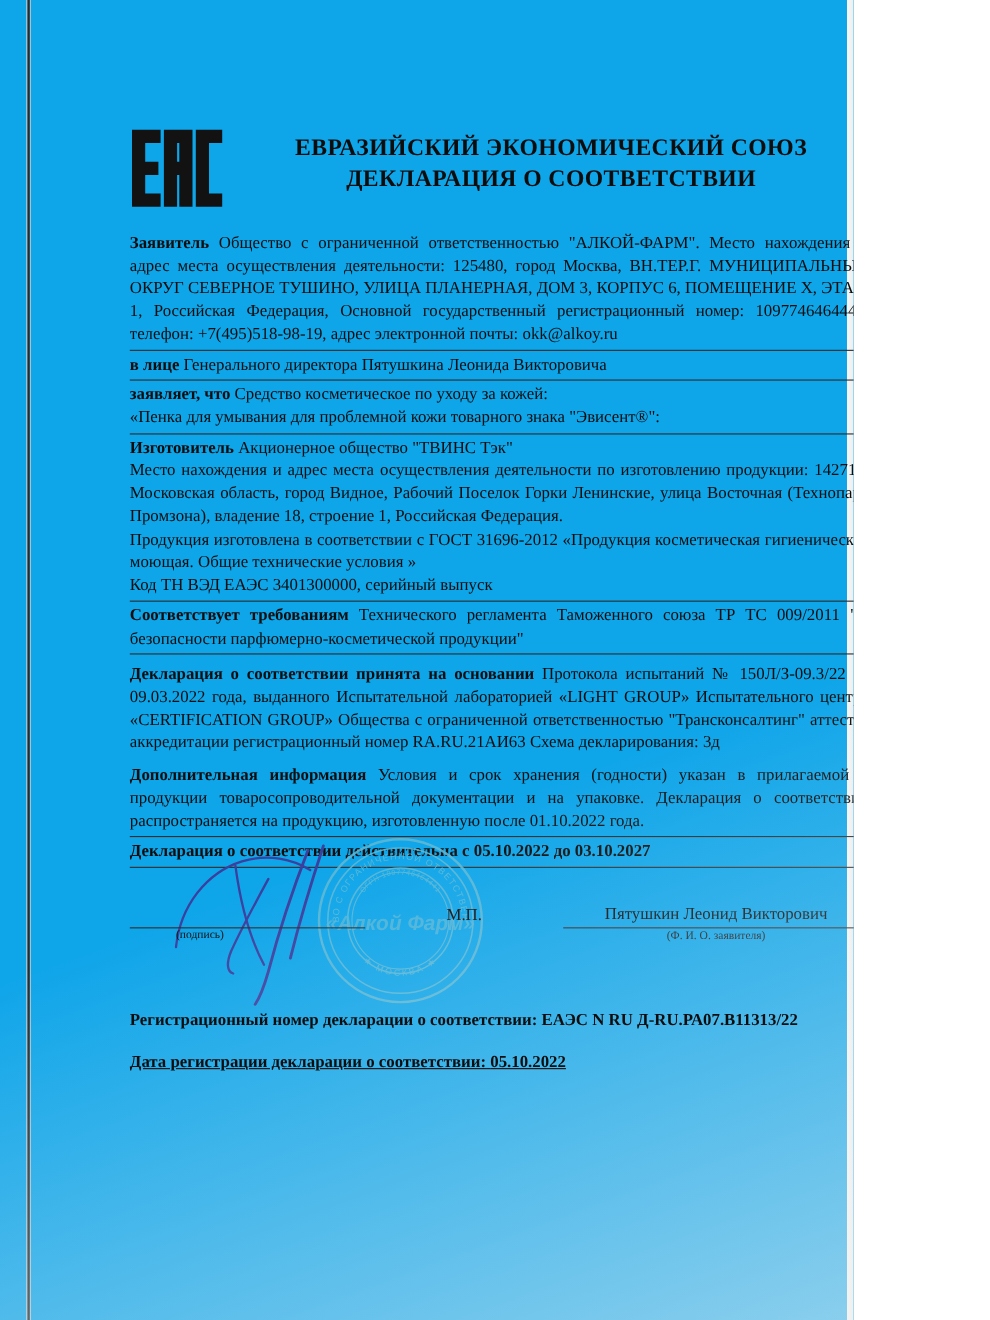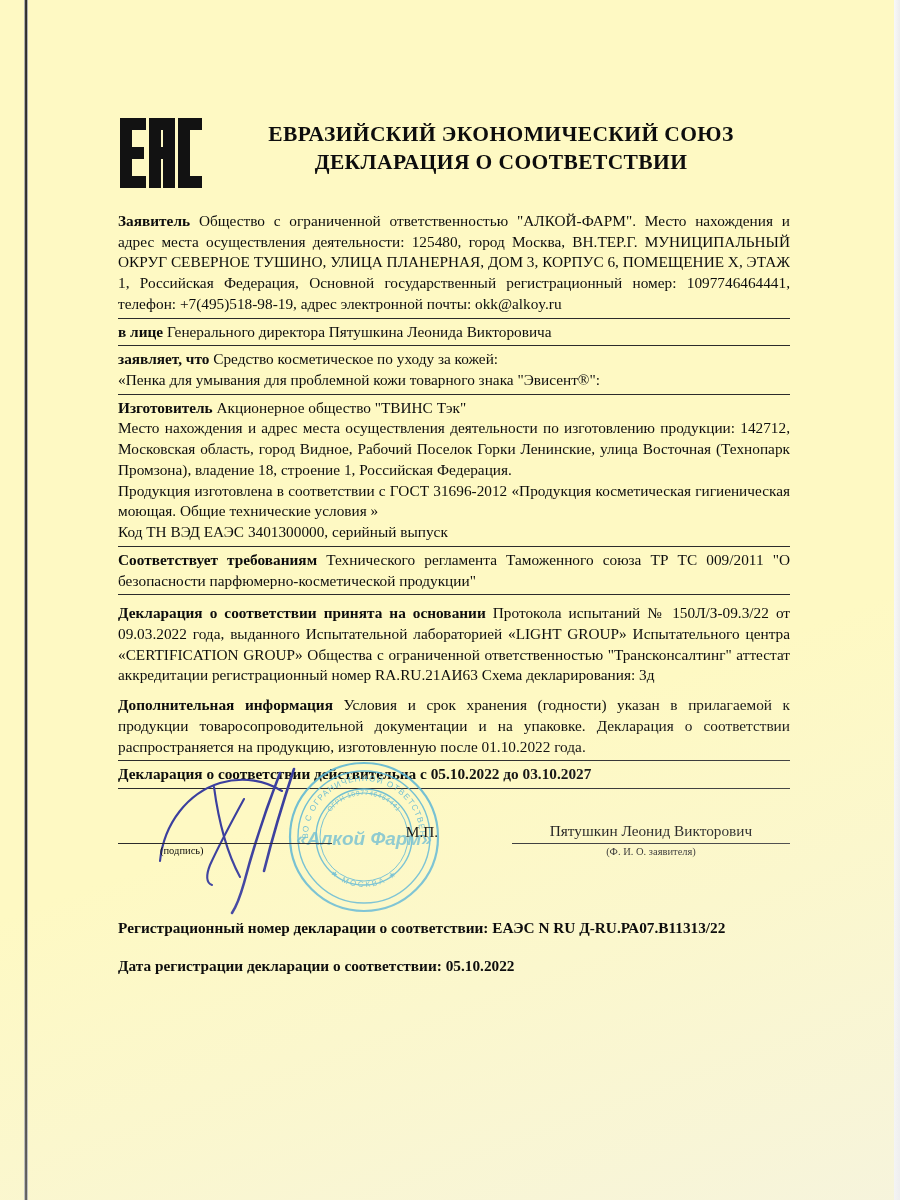--- a/index.html
+++ b/index.html
@@ -6,23 +6,23 @@
     margin: 0;
     padding: 0;
     background: #ffffff;
   }
   body {
     font-family: "Liberation Serif", "DejaVu Serif", serif;
     color: #0d0d0d;
   }
   #page {
     position: relative;
-    width: 900px;
+    width: 776px;
     height: 1200px;
-    background: #fef9c3;
+    background: #0ea5e9;
     overflow: hidden;
   }
   
   .scan-edge-left {
     position: absolute;
     left: 24px;
     top: 0;
     width: 4px;
     height: 1200px;
     background: linear-gradient(to right, #f2f2f2 0%, #2a2a2a 35%, #1c1c1c 65%, #fbfbfb 100%);
@@ -173,21 +173,21 @@
   }
 
   
   .reg-line {
     font-size: 15.3px;
     font-weight: bold;
     margin-top: 14px;
     position: relative;
     z-index: 3;
   }
-  .reg-line.second { margin-top: 20px; }
+  .reg-line.second { margin-top: 20px; text-decoration: underline; }
 </style>
 </head>
 <body>
 
 <div id="page">
 
   <div class="scan-edge-left"></div>
   <div class="scan-edge-right"></div>
 
   <div class="content">

